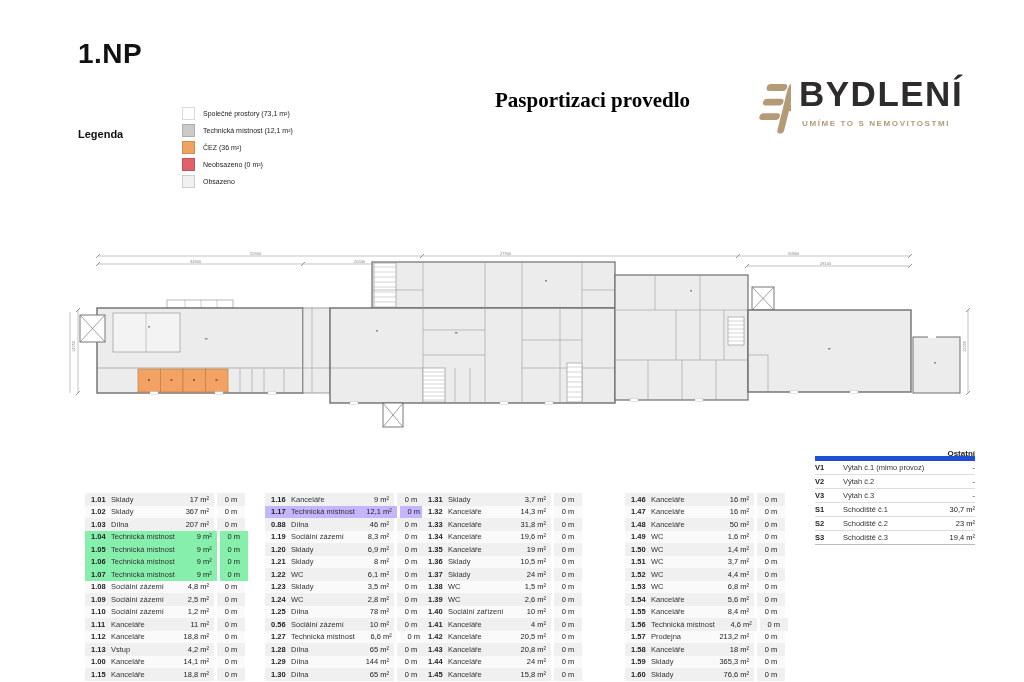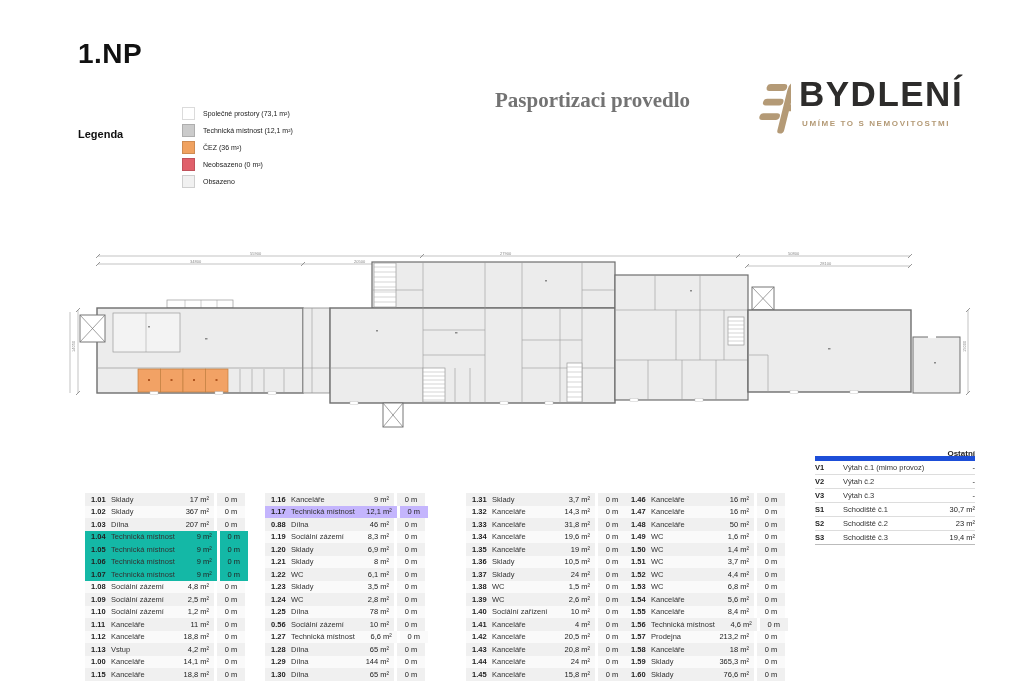--- a/index.html
+++ b/index.html
@@ -10,41 +10,41 @@
   }
   
   .np-title { position:absolute; left:78px; top:38px; font-size:28px; font-weight:bold; letter-spacing:.5px; color:#111; }
   .legend-title { position:absolute; left:78px; top:104px; font-size:11px; font-weight:bold; color:#111;margin-top:24px; }
   .legend { position:absolute; left:182px; top:107px; }
   .legend-item { display:flex; align-items:center; height:13px; margin-bottom:4px; }
   .legend-swatch { width:13px; height:13px; border:1px solid rgba(0,0,0,.14); margin-right:8px; flex:0 0 13px; }
   .legend-label { font-size:7px; color:#222; white-space:nowrap; }
 
   .caption { position:absolute; left:470px; top:88px; width:245px; text-align:center;
-    font-family:"Liberation Serif", serif; font-weight:bold; font-size:21px; color:#737373; }
+    font-family:"Liberation Serif", serif; font-weight:bold; font-size:21px; color:#000000; }
   .brand-logo { position:absolute; left:727px; top:72px; }
   .brand-name { position:absolute; left:799px; top:74px; font-size:35px; font-weight:bold;
     letter-spacing:1.5px; color:#2d2c2b; }
   .brand-tagline { position:absolute; left:802px; top:119px; font-size:8px; font-weight:bold;
     letter-spacing:1.6px; color:#b49a76; white-space:nowrap; }
 
   
   .plan { position:absolute; left:0; top:240px; width:1024px; height:200px; }
   .plan svg { display:block; }
   .dim-label { font-size:4px; fill:#888; }
 
   
   .rt { position:absolute; top:447px; width:160px;margin-top:46px; }
-  .rt-1 { left:85px; } .rt-2 { left:265px; } .rt-3 { left:466px; } .rt-4 { left:625px; }
+  .rt-1 { left:85px; } .rt-2 { left:265px; } .rt-3 { left:422px; } .rt-4 { left:625px; }
   .rt-row { display:flex; height:12.5px; margin:0; align-items:stretch; }
   .rt-row .blk { display:flex; align-items:center; background:#fafafa; }
   .rt-row .main { flex:1 1 auto; margin-right:3px; }
   .rt-row .tail { flex:0 0 28px; justify-content:center; }
   .rt-row:nth-of-type(odd) .blk { background:#f0f0f0; }
-  .rt-row[data-status="cez"] .blk { background:#14b8a6; }
+  .rt-row[data-status="cez"] .blk { background:#86efac; }
   .rt-row[data-status="tech"] .blk { background:#c4b5fd; }
   .c-id { flex:0 0 26px; padding-left:6px; font-weight:bold; font-size:7.5px; }
   .c-name { flex:1 1 auto; font-size:7.5px; color:#333; white-space:nowrap; overflow:hidden; }
   .c-area { flex:0 0 42px; text-align:right; padding-right:5px; font-size:7.5px; }
   .c-len { font-size:7.5px; }
 
   
   .ost { position:absolute; left:815px; top:447px; width:160px; }
   .ost-title { font-size:8px; font-weight:bold; height:14px; line-height:14px; border-bottom:5px solid #1d4ed8;text-align:right; }
   .ost-row { display:flex; align-items:center; height:14px; border-bottom:1px solid #ddd; }

